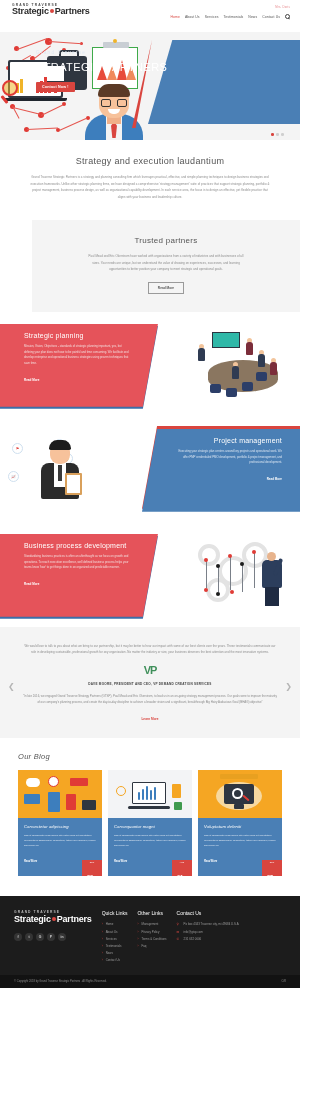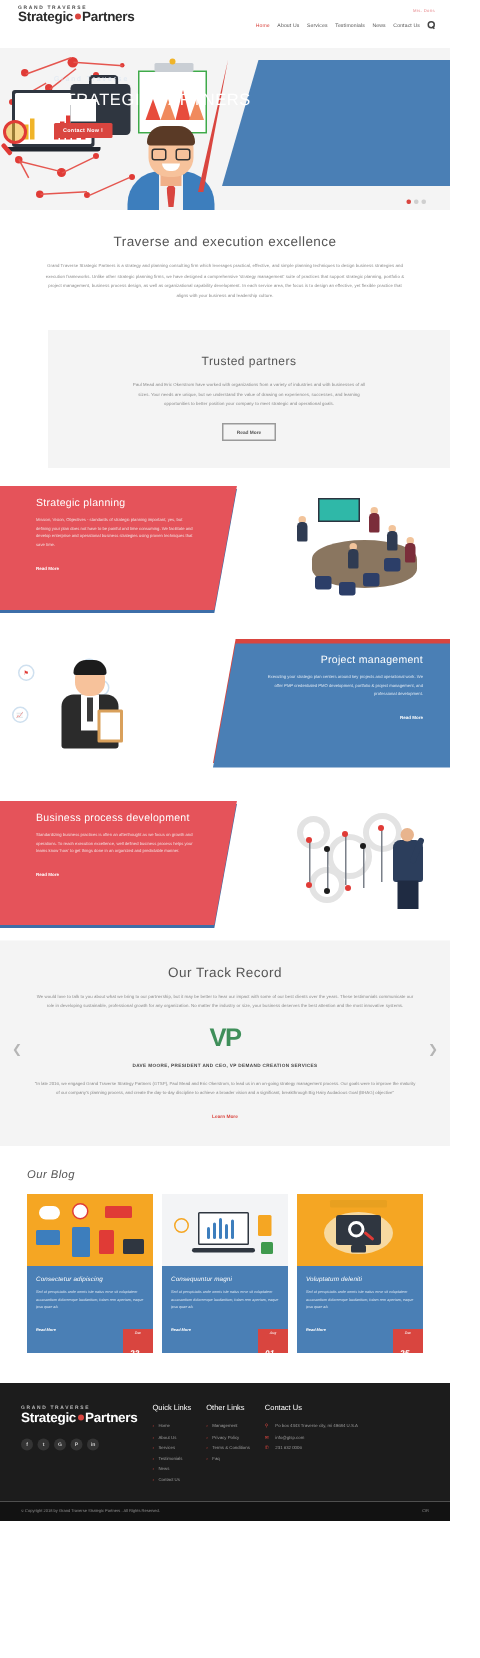--- a/index.html
+++ b/index.html
@@ -116,21 +116,21 @@
   .stick { position:absolute; width:.8px; background:#7a8089; }
   .sdot { position:absolute; width:4px; height:4px; border-radius:50%; }
   .man2 { position:absolute; right:14px; top:16px; width:20px; height:54px; }
   .man2 .h2 { position:absolute; left:5px; top:0; width:9px; height:9px; background:#e8b48d; border-radius:50%; }
   .man2 .b2 { position:absolute; left:0; top:8px; width:20px; height:28px; background:#2c3e5c; border-radius:5px 5px 2px 2px; }
   .man2 .l2 { position:absolute; left:3px; top:35px; width:14px; height:19px; background:#1f2b42; }
   .man2 .arm { position:absolute; left:14px; top:6px; width:4px; height:18px; background:#2c3e5c; transform:rotate(22deg); border-radius:2px; }
 
   
   .track { background:#f4f4f4; padding:16px 22px 14px; text-align:center; position:relative; }
-  .vp-logo { font-size:17px; color:#3f8f5a; font-weight:bold; margin:8px 0 4px; letter-spacing:-1px; }
+  .vp-logo { font-size:11px; color:#3f8f5a; font-weight:bold; margin:8px 0 4px; letter-spacing:-1px; }
   .quote-name { font-size:3.1px; font-weight:bold; color:#3f3f3f; letter-spacing:.25px; margin:6px 0 7px; }
   .quote-txt { font-size:2.9px; line-height:2.2; color:#8a8a8a; }
   .learn { display:inline-block; margin-top:8px; font-size:3.2px; font-weight:bold; color:#d9453f; }
   .arrow { position:absolute; top:50%; font-size:8px; color:#b5b5b5; }
   .arrow.l { left:8px; } .arrow.r { right:8px; }
 
   
   .blog { padding:14px 18px 20px; background:#fff;font-style:italic; }
   .blog-h { font-size:7.5px; color:#555; margin-bottom:9px; letter-spacing:.3px; }
   .cards { display:flex; gap:6px; }
@@ -261,21 +261,21 @@
     <div class="hero-title">STRATEGIC PARTNERS</div>
     <button class="hero-btn">Contact Now !</button>
     <div class="dots">
       <i class="on"></i>
       <i></i>
       <i></i>
     </div>
   </div>
 
   <div class="intro">
-    <div class="sec-title">Traverse and execution excellence</div>
+    <div class="sec-title">Strategy and execution laudantium</div>
     <p class="body-txt">Grand Traverse Strategic Partners is a strategy and planning consulting firm which leverages practical, effective, and simple planning techniques to design business strategies and execution frameworks.  Unlike other strategic planning firms, we have designed a comprehensive 'strategy management' suite of practices that support strategic planning, portfolio &amp; project management, business process design, as well as organizational capability development.  In each service area, the focus is to design an effective, yet flexible practice that aligns with your business and leadership culture.</p>
   </div>
 
   <div class="trusted">
     <div class="sec-title sm">Trusted partners</div>
     <p class="body-txt">Paul Mead and Eric Okerstrom have worked with organizations from a variety of industries and with businesses of all sizes. Your needs are unique, but we understand the value of drawing on experiences, successes, and learning opportunities to better position your company to meet strategic and operational goals.</p>
     <button class="btn-outline">Read More</button>
   </div>
 
   <div class="band left">
@@ -371,21 +371,20 @@
       <div class="man2">
         <span class="b2"></span>
           <span class="l2"></span>
           <span class="arm"></span>
           <span class="h2"></span>
       </div>
     </div>
   </div>
 
   <div class="track">
-    <div class="sec-title">Our Track Record</div>
     <p class="body-txt">We would love to talk to you about what we bring to our partnership, but it may be better to hear our impact with some of our best clients over the years. These testimonials communicate our role in developing sustainable, professional growth for any organization. No matter the industry or size, your business deserves the best attention and the most innovative systems.</p>
     <div class="vp-logo">VP</div>
     <div class="quote-name">DAVE MOORE, PRESIDENT AND CEO, VP DEMAND CREATION SERVICES</div>
     <p class="quote-txt">"In late 2016, we engaged Grand Traverse Strategy Partners (GTSP), Paul Mead and Eric Okerstrom, to lead us in an on-going strategy management process.  Our goals were to improve the maturity of our company's planning process, and create the day-to-day discipline to achieve a broader vision and a significant, breakthrough Big Hairy Audacious Goal (BHAG) objective"</p>
     <a class="learn">Learn More</a>
     <span class="arrow l">❮</span>
     <span class="arrow r">❯</span>
   </div>
 
   <div class="blog">

